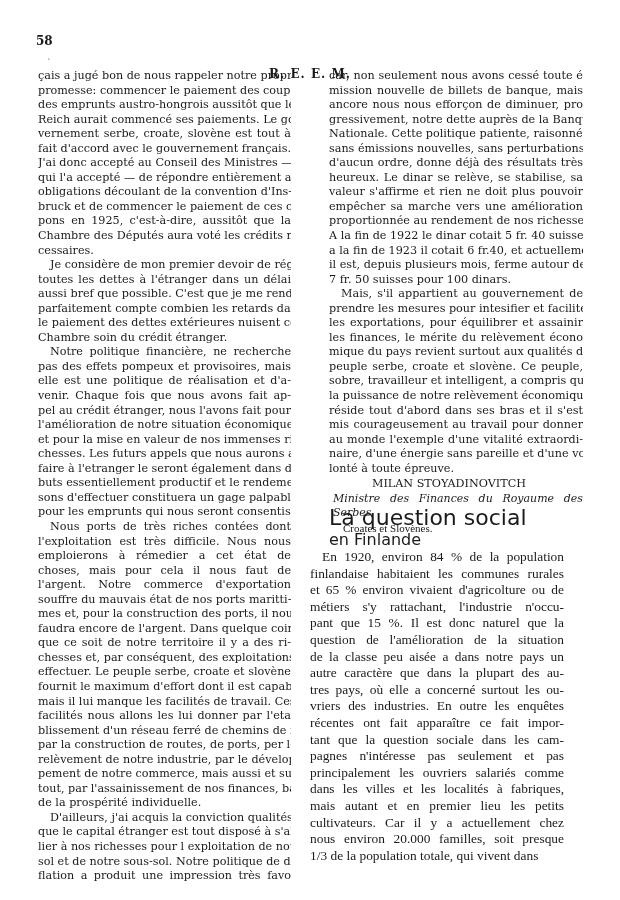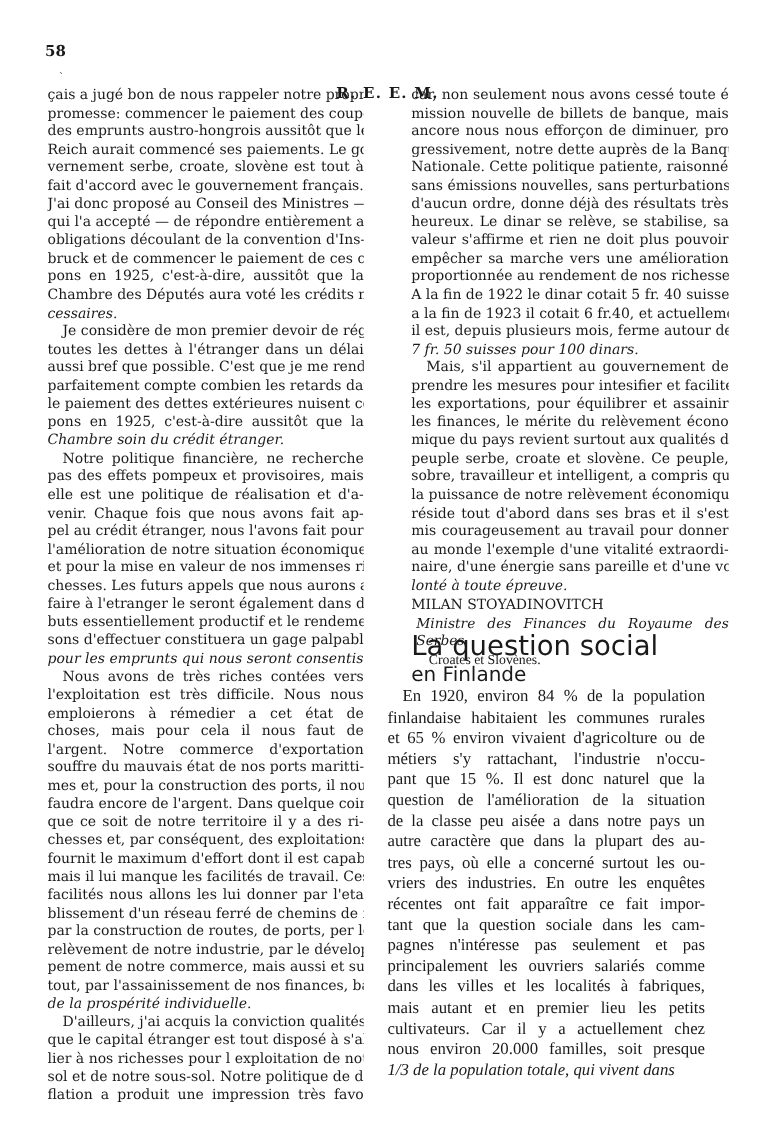--- a/index.html
+++ b/index.html
@@ -6,22 +6,22 @@
   body { width: 620px; height: 900px; position: relative; overflow: hidden;
          font-family: "DejaVu Serif", "Liberation Serif", serif; color: #1a1a1a; }
   .header { position: absolute; top: 34px; left: 36px; right: 36px; height: 16px;
             font-size: 12px; font-weight: bold; }
   .page-num { position: absolute; left: 0; top: 0; }
   .running-title { position: absolute; left: 0; right: 0; top: 0; text-align: center; letter-spacing: 1px; margin-top: 33px; }
   .col { position: absolute; top: 69px; font-size: 11.2px; line-height: 14.55px; text-align: justify; }
   .col-left { left: 38px; width: 253px; }
   .col-right { left: 329px; width: 254px; }
   .line { display: block; text-align: justify; text-align-last: justify; white-space: nowrap; overflow: hidden; }
-  .line.last { text-align-last: left; font-style: italic; }
-  .sig-name { text-align: left; padding-right: 14px; margin-top: 1px; }
+  .line.last { text-align-last: left; }
+  .sig-name { text-align: center; padding-right: 14px; margin-top: 1px; }
   .sig-role { padding-left: 4px; font-style: italic; }
   .sig-role2 { padding-left: 14px; }
   .article-title { position: absolute; top: 505px; left: 329px; width: 254px; 
                    font-family: "DejaVu Sans", "Liberation Sans", sans-serif; }
   .article-title .t1 { font-size: 22px; line-height: 26px; font-weight: normal; }
   .article-title .t2 { font-size: 16px; line-height: 18px; }
   .col-right2 { position: absolute; top: 549px; left: 310px; width: 254px; font-size: 13.4px; line-height: 16.6px;
                 font-family: "Liberation Serif", "DejaVu Serif", serif; }
   .tick { position: absolute; left: 47px; top: 58px; font-size: 9px; color: #555; }
 </style>
@@ -34,56 +34,56 @@
 </div>
 <div class="tick">`</div>
 
 <div class="col col-left" id="left-col">
     <span class="line">çais a jugé bon de nous rappeler notre propre</span>
     <span class="line">promesse: commencer le paiement des coupons</span>
     <span class="line">des emprunts austro-hongrois aussitôt que le</span>
     <span class="line">Reich aurait commencé ses paiements. Le gou</span>
     <span class="line">vernement serbe, croate, slovène est tout à</span>
     <span class="line">fait d'accord avec le gouvernement français.</span>
-    <span class="line">J'ai donc proposé au Conseil des Ministres —</span>
+    <span class="line">J'ai donc accepté au Conseil des Ministres —</span>
     <span class="line">qui l'a accepté — de répondre entièrement aux</span>
     <span class="line">obligations découlant de la convention d'Ins-</span>
     <span class="line">bruck et de commencer le paiement de ces cou-</span>
     <span class="line">pons en 1925, c'est-à-dire, aussitôt que la</span>
     <span class="line">Chambre des Députés aura voté les crédits né-</span>
     <span class="line last">cessaires.</span>
     <span class="line" style="padding-left: 12px;">Je considère de mon premier devoir de régler</span>
     <span class="line">toutes les dettes à l'étranger dans un délai</span>
     <span class="line">aussi bref que possible. C'est que je me rends</span>
     <span class="line">parfaitement compte combien les retards dans</span>
     <span class="line">le paiement des dettes extérieures nuisent cou-</span>
-    <span class="line">pons en 1925, c'est-à-dire aussitôt que la</span>
     <span class="line last">Chambre soin du crédit étranger.</span>
     <span class="line" style="padding-left: 12px;">Notre politique financière, ne recherche</span>
     <span class="line">pas des effets pompeux et provisoires, mais</span>
     <span class="line">elle est une politique de réalisation et d'a-</span>
     <span class="line">venir. Chaque fois que nous avons fait ap-</span>
     <span class="line">pel au crédit étranger, nous l'avons fait pour</span>
     <span class="line">l'amélioration de notre situation économique</span>
     <span class="line">et pour la mise en valeur de nos immenses ris</span>
     <span class="line">chesses. Les futurs appels que nous aurons a</span>
     <span class="line">faire à l'etranger le seront également dans des</span>
     <span class="line">buts essentiellement productif et le rendement</span>
     <span class="line">sons d'effectuer constituera un gage palpable</span>
     <span class="line last">pour les emprunts qui nous seront consentis.</span>
-    <span class="line" style="padding-left: 12px;">Nous avons de très riches contées vers</span>
+    <span class="line" style="padding-left: 12px;">Nous ports de très riches contées dont</span>
     <span class="line">l'exploitation est très difficile. Nous nous</span>
     <span class="line">emploierons à rémedier a cet état de</span>
     <span class="line">choses, mais pour cela il nous faut de</span>
     <span class="line">l'argent. Notre commerce d'exportation</span>
     <span class="line">souffre du mauvais état de nos ports maritti-</span>
     <span class="line">mes et, pour la construction des ports, il nous</span>
     <span class="line">faudra encore de l'argent. Dans quelque coin</span>
     <span class="line">que ce soit de notre territoire il y a des ri-</span>
     <span class="line">chesses et, par conséquent, des exploitations à</span>
+    <span class="line">effectuer. Le peuple serbe, croate et slovène</span>
     <span class="line">fournit le maximum d'effort dont il est capable</span>
     <span class="line">mais il lui manque les facilités de travail. Ces</span>
     <span class="line">facilités nous allons les lui donner par l'eta</span>
     <span class="line">blissement d'un réseau ferré de chemins de fer</span>
     <span class="line">par la construction de routes, de ports, per le</span>
     <span class="line">relèvement de notre industrie, par le dévelop-</span>
     <span class="line">pement de notre commerce, mais aussi et sur-</span>
     <span class="line">tout, par l'assainissement de nos finances, base</span>
     <span class="line last">de la prospérité individuelle.</span>
     <span class="line" style="padding-left: 12px;">D'ailleurs, j'ai acquis la conviction qualités</span>

